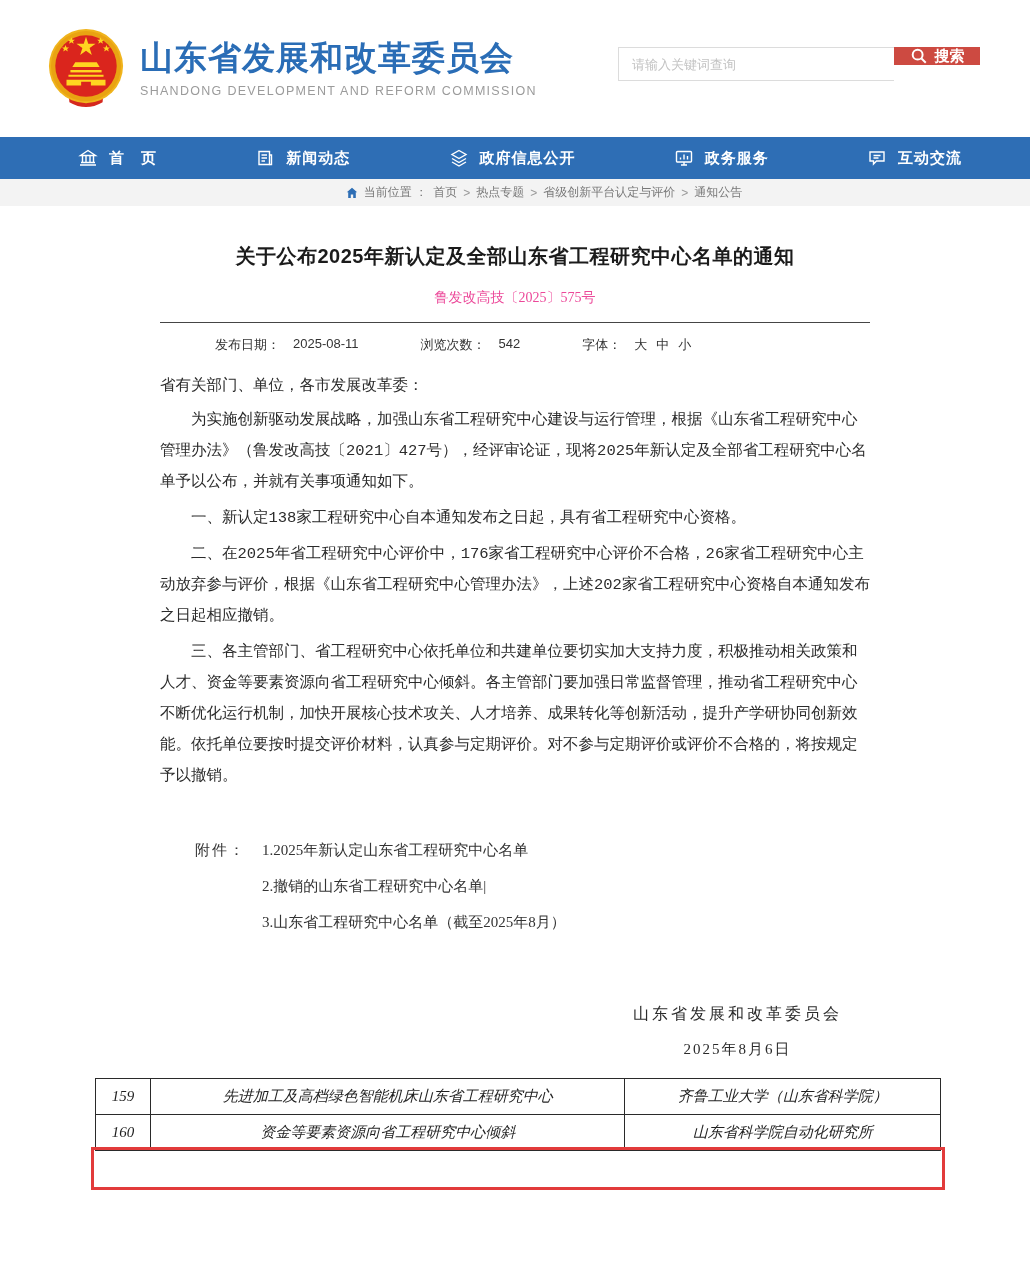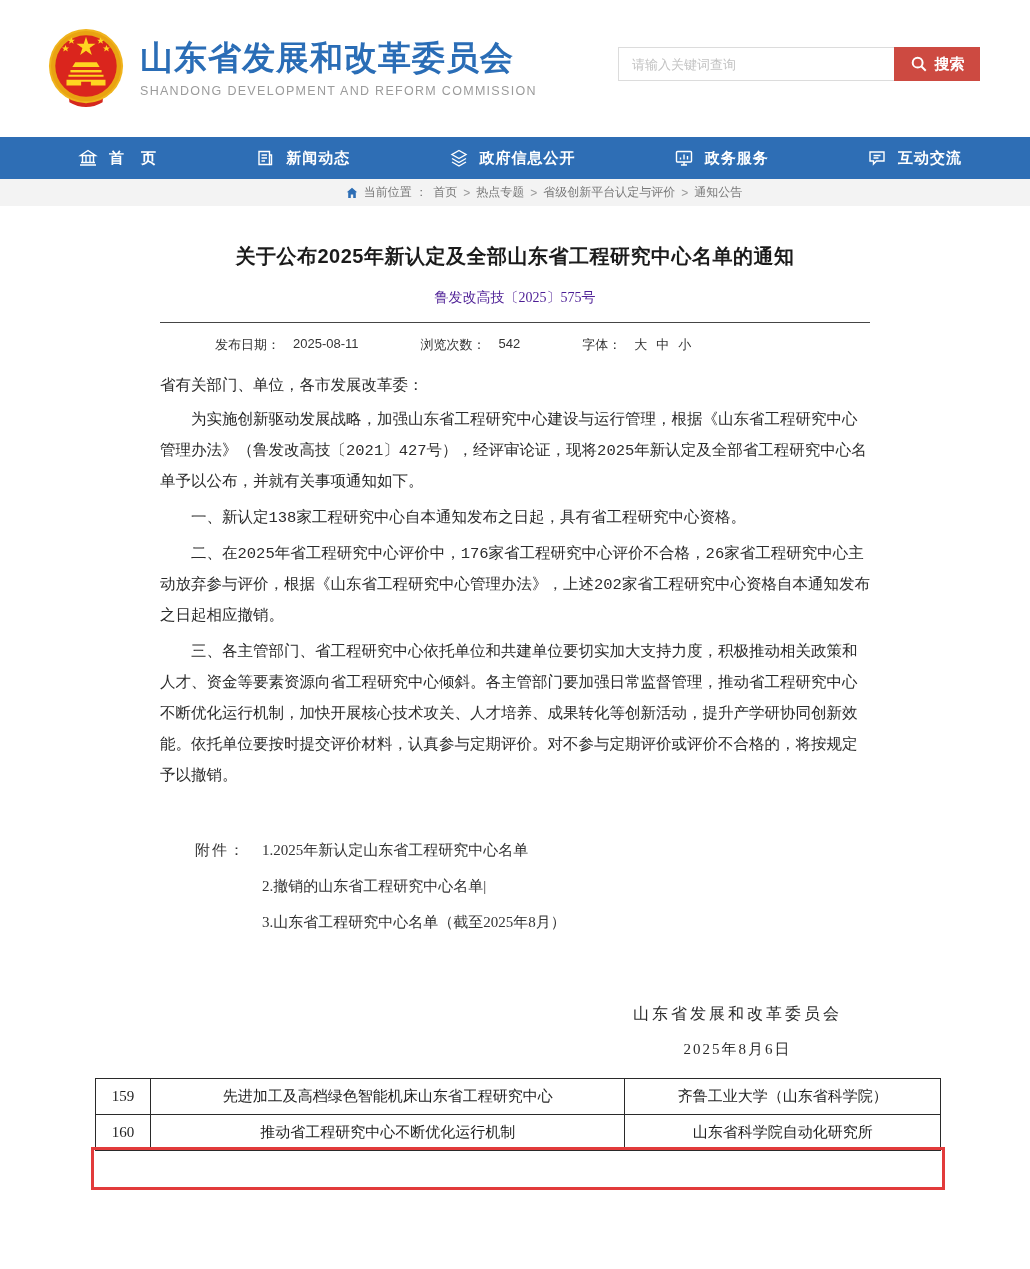--- a/index.html
+++ b/index.html
@@ -15,39 +15,39 @@
   .brand { margin-left:15px; }
   .brand-cn { font-size:33px; font-weight:bold; color:#2a6db6; letter-spacing:1px; line-height:38px; }
   .brand-en { font-size:12.5px; color:#9b9b9b; letter-spacing:1.3px; margin-top:7px; }
   .search { position:absolute; right:50px; top:47px; display:flex; height:34px; }
   .search-input {
     width:276px; height:34px; border:1px solid #dcdcdc; border-right:none;
     padding:0 13px; font-size:13px; color:#333; outline:none; font-family:"Liberation Sans",sans-serif;
   }
   .search-input::placeholder { color:#c3c3c3; }
   .search-btn {
-    width:86px; height:34px; background:#cd4a41; border:none; color:#fff; cursor:pointer;
+    width:86px; height:18px; background:#cd4a41; border:none; color:#fff; cursor:pointer;
     display:flex; align-items:center; justify-content:center; gap:7px; font-size:15px; font-weight:bold;
     font-family:"Liberation Sans",sans-serif;
   }
 
   
   .nav { height:42px; background:#2e6eb5; display:flex; align-items:center; padding:0 68px 0 78px; justify-content:space-between; }
   .nav-item { display:flex; align-items:center; gap:11px; color:#fff; font-size:15px; font-weight:bold; cursor:pointer; letter-spacing:1px; }
   .nav-item svg { display:block; }
 
   
   .breadcrumb { height:27px; background:#f3f3f3; display:flex; align-items:center; padding-left:58px; font-size:12px; color:#787878; gap:6px;justify-content:center; }
   .breadcrumb .crumb { color:#787878; cursor:pointer; }
   .breadcrumb .sep { color:#999; }
 
   
   .doc { width:710px; margin:8px auto; color:#2b2b2b; }
   .doc-title { margin-top:37px; text-align:center; font-size:20px; font-weight:bold; color:#1b1b1b; letter-spacing:0.5px; }
-  .doc-number { text-align:center; font-size:14px; color:#4c1d95; margin-top:19px; font-family:"Liberation Serif",serif; }
+  .doc-number { text-align:center; font-size:14px; color:#ec4899; margin-top:19px; font-family:"Liberation Serif",serif; }
   .doc-hr { border:none; border-top:1px solid #454545; margin-top:15px; }
   .doc-meta { display:flex; align-items:center; font-size:13px; color:#333; margin:13px 0 0 55px; }
   .doc-meta .pair { margin-right:62px; display:flex; gap:13px; }
   .doc-meta .fontops { display:flex; gap:9px; }
   .doc-meta .fontop { cursor:pointer; }
 
   .doc-body { margin-top:15px; font-family:"Liberation Serif",serif; font-size:15.5px; color:#2b2b2b; line-height:31px; }
   .doc-body .salutation { text-indent:0; }
   .doc-body .para { text-indent:2em; margin-top:5px;font-family:Liberation Mono, monospace; }
 
@@ -55,21 +55,21 @@
   .attachments .att-label { line-height:36px; letter-spacing:2px; }
   .attachments .att-items { margin-left:16px; }
   .attachments .att-item { line-height:36px; cursor:pointer; }
 
   .signature { width:max-content; margin:58px 28px 0 auto; text-align:center; font-family:"Liberation Serif",serif; }
   .signature .sig-org { font-size:16px; letter-spacing:3px; line-height:32px; color:#2b2b2b; }
   .signature .sig-date { font-size:15px; letter-spacing:2px; line-height:38px; color:#2b2b2b; }
 
   
   .table-wrap { position:relative; width:846px; margin:10px 0 0 95px; }
-  table.centers { border-collapse:collapse; width:846px; font-family:"Liberation Serif",serif; font-size:15px; color:#1f1f1f; }
+  table.centers { border-collapse:collapse; width:846px; font-family:"Liberation Serif",serif; font-size:15px; color:#1f1f1f;font-style:italic; }
   table.centers td { border:1px solid #2a2a2a; height:36px; text-align:center; vertical-align:middle; padding:0 6px; }
   td.col-no { width:55px; }
   td.col-center { width:475px; }
   td.col-org { width:316px; }
   .highlight-box {
     position:absolute; left:-4px; right:-4px; top:69px; height:43px;
     border:3px solid #e23b3b; pointer-events:none;
   }
 </style>
 </head>
@@ -228,19 +228,19 @@
 <div class="table-wrap">
   <table class="centers">
     <tbody>
       <tr>
         <td class="col-no">159</td>
         <td class="col-center">先进加工及高档绿色智能机床山东省工程研究中心</td>
         <td class="col-org">齐鲁工业大学（山东省科学院）</td>
       </tr>
       <tr>
         <td class="col-no">160</td>
-        <td class="col-center">推动省工程研究中心不断优化运行机制</td>
+        <td class="col-center">资金等要素资源向省工程研究中心倾斜</td>
         <td class="col-org">山东省科学院自动化研究所</td>
       </tr>
     </tbody>
   </table>
   <div class="highlight-box"></div>
 </div>
 
 </body></html>

